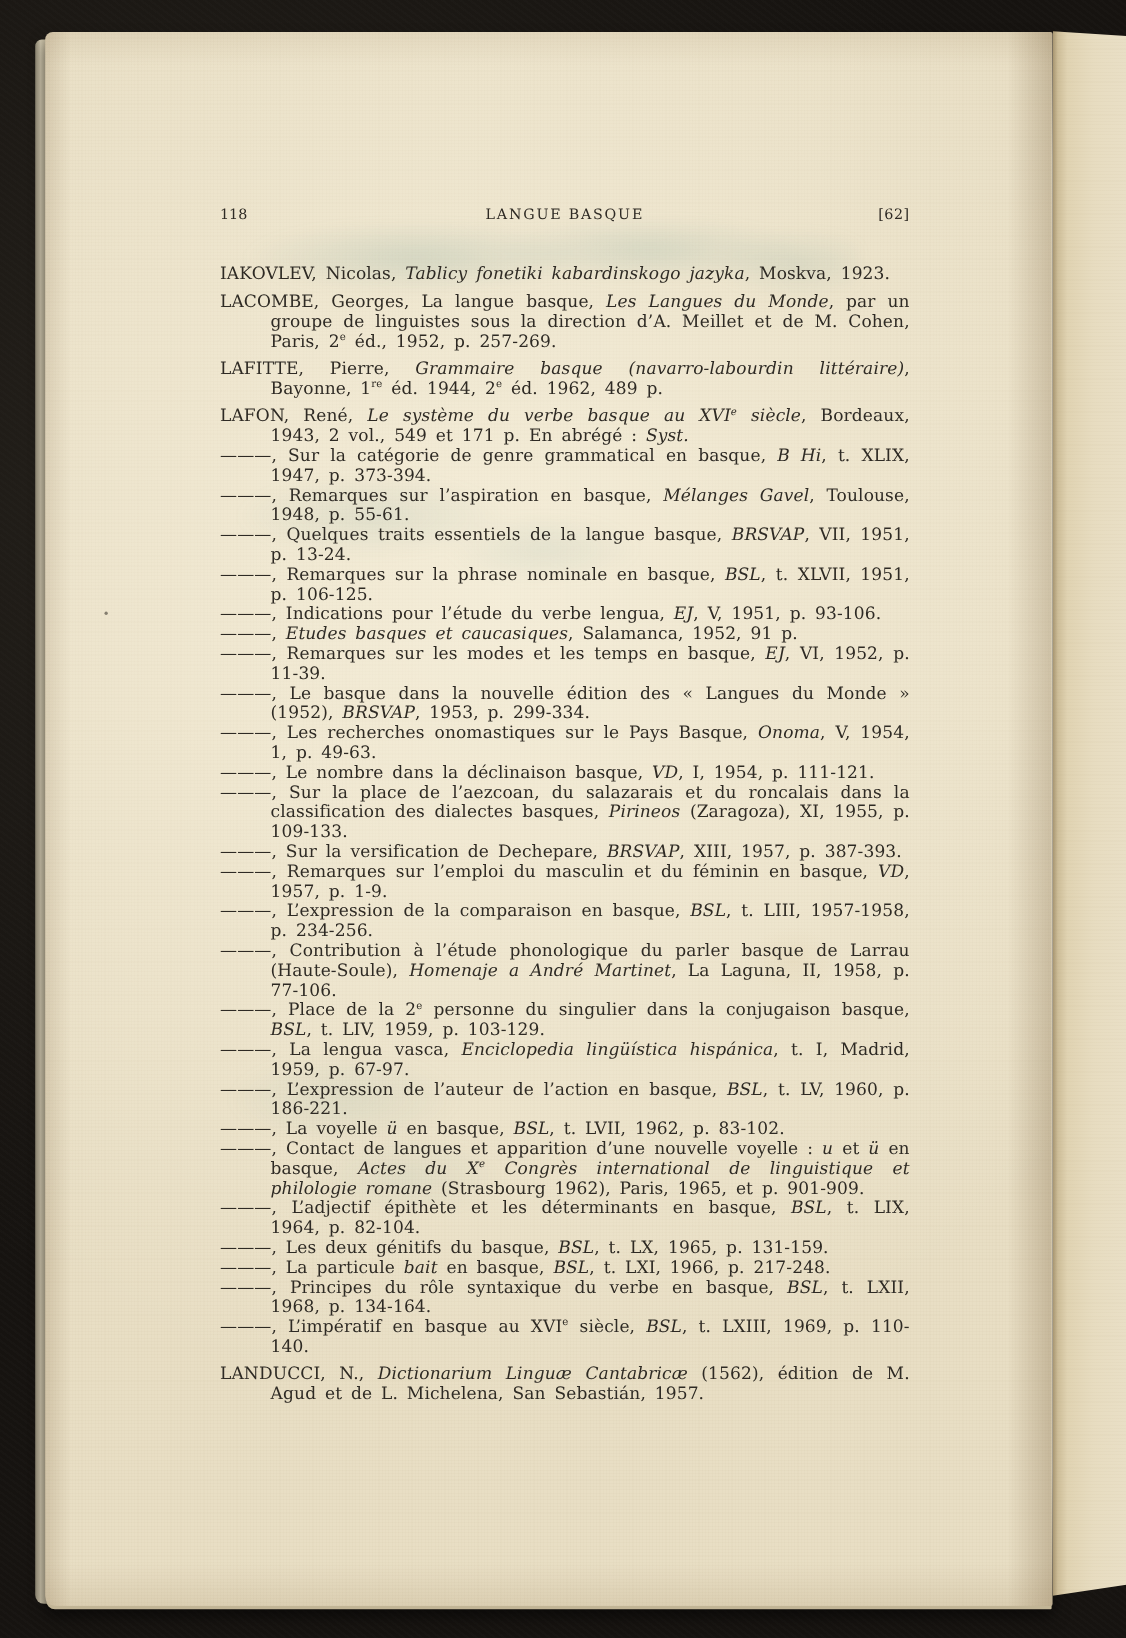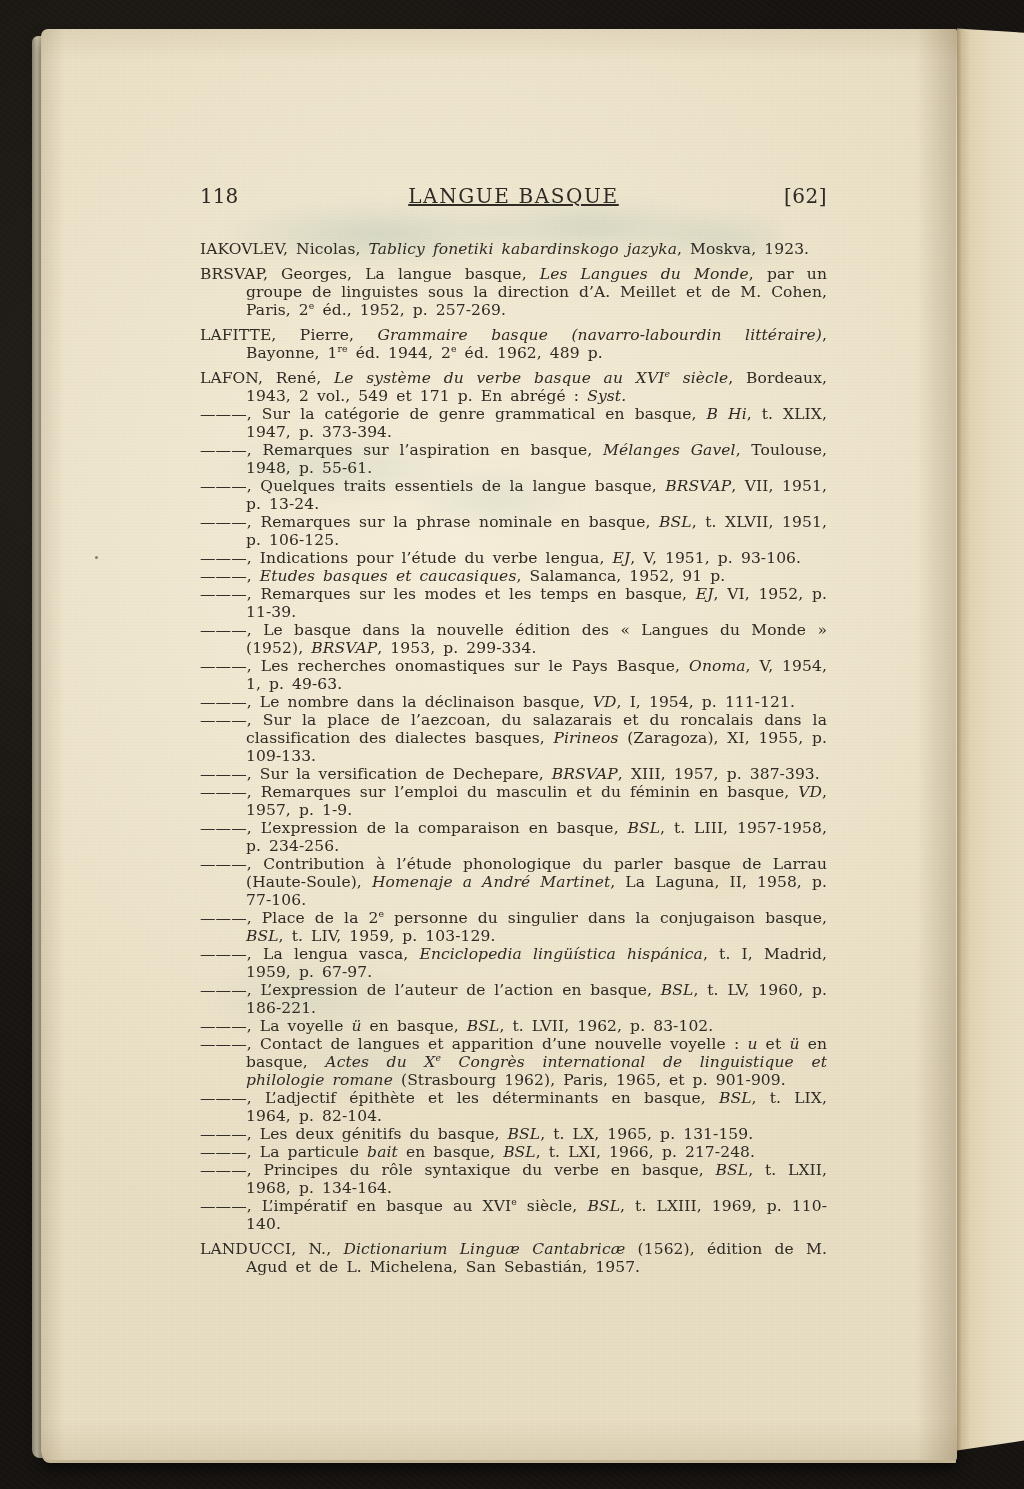--- a/index.html
+++ b/index.html
@@ -74,24 +74,24 @@
     background:radial-gradient(ellipse 50% 50% at 50% 50%, rgba(185,150,90,0.08), rgba(185,150,90,0) 70%);
   }
 
   .content {
     position:absolute; left:159px; top:158px; width:627px;
     color:var(--ink, #2e2a24);
     font-size:15.5px; line-height:18px;
   }
   .pg-header {
     display:grid; grid-template-columns:1fr auto 1fr; align-items:baseline;
-    font-size:20px; margin-bottom:35px; color:var(--ink, #2e2a24);
+    font-size:13px; margin-bottom:35px; color:var(--ink, #2e2a24);
   }
   .pg-header .num { justify-self:start; }
-  .pg-header .title { justify-self:center; letter-spacing:1.6px;text-decoration:underline; }
+  .pg-header .title { justify-self:center; letter-spacing:1.6px; }
   .pg-header .bracket { justify-self:end; letter-spacing:0.5px; }
 
   .entries { word-spacing:3px; }
   .entry {
     margin:0; padding-left:46px; text-indent:-46px;
     text-align:justify; letter-spacing:0.1px;
   }
   .entry.new-author { margin-top:7px; }
   .entry:first-child { margin-top:0; }
   .entry .it { font-style:italic; }
@@ -111,21 +111,21 @@
     <div class="stain"></div>
 
     <div class="content">
       <div class="pg-header">
         <span class="num">118</span>
         <span class="title">LANGUE BASQUE</span>
         <span class="bracket">[62]</span>
       </div>
       <div class="entries" id="entries">
           <p class="entry new-author"><span>IAKOVLEV, Nicolas, </span><span class="it">Tablicy fonetiki kabardinskogo jazyka</span><span>, Moskva, 1923.</span></p>
-          <p class="entry new-author"><span>BRSVAP, Georges, La langue basque, </span><span class="it">Les Langues du Monde</span><span>, par un groupe de linguistes sous la direction d’A. Meillet et de M. Cohen, Paris, 2</span><sup>e</sup><span> éd., 1952, p. 257-269.</span></p>
+          <p class="entry new-author"><span>LACOMBE, Georges, La langue basque, </span><span class="it">Les Langues du Monde</span><span>, par un groupe de linguistes sous la direction d’A. Meillet et de M. Cohen, Paris, 2</span><sup>e</sup><span> éd., 1952, p. 257-269.</span></p>
           <p class="entry new-author"><span>LAFITTE, Pierre, </span><span class="it">Grammaire basque (navarro-labourdin littéraire)</span><span>, Bayonne, 1</span><sup>re</sup><span> éd. 1944, 2</span><sup>e</sup><span> éd. 1962, 489 p.</span></p>
           <p class="entry new-author"><span>LAFON, René, </span><span class="it">Le système du verbe basque au XVI</span><sup class="it">e</sup><span class="it"> siècle</span><span>, Bordeaux, 1943, 2 vol., 549 et 171 p. En abrégé : </span><span class="it">Syst.</span></p>
           <p class="entry"><span>———, Sur la catégorie de genre grammatical en basque, </span><span class="it">B Hi</span><span>, t. XLIX, 1947, p. 373-394.</span></p>
           <p class="entry"><span>———, Remarques sur l’aspiration en basque, </span><span class="it">Mélanges Gavel</span><span>, Toulouse, 1948, p. 55-61.</span></p>
           <p class="entry"><span>———, Quelques traits essentiels de la langue basque, </span><span class="it">BRSVAP</span><span>, VII, 1951, p. 13-24.</span></p>
           <p class="entry"><span>———, Remarques sur la phrase nominale en basque, </span><span class="it">BSL</span><span>, t. XLVII, 1951, p. 106-125.</span></p>
           <p class="entry"><span>———, Indications pour l’étude du verbe lengua, </span><span class="it">EJ</span><span>, V, 1951, p. 93-106.</span></p>
           <p class="entry"><span>———, </span><span class="it">Etudes basques et caucasiques</span><span>, Salamanca, 1952, 91 p.</span></p>
           <p class="entry"><span>———, Remarques sur les modes et les temps en basque, </span><span class="it">EJ</span><span>, VI, 1952, p. 11-39.</span></p>
           <p class="entry"><span>———, Le basque dans la nouvelle édition des « Langues du Monde » (1952), </span><span class="it">BRSVAP</span><span>, 1953, p. 299-334.</span></p>

